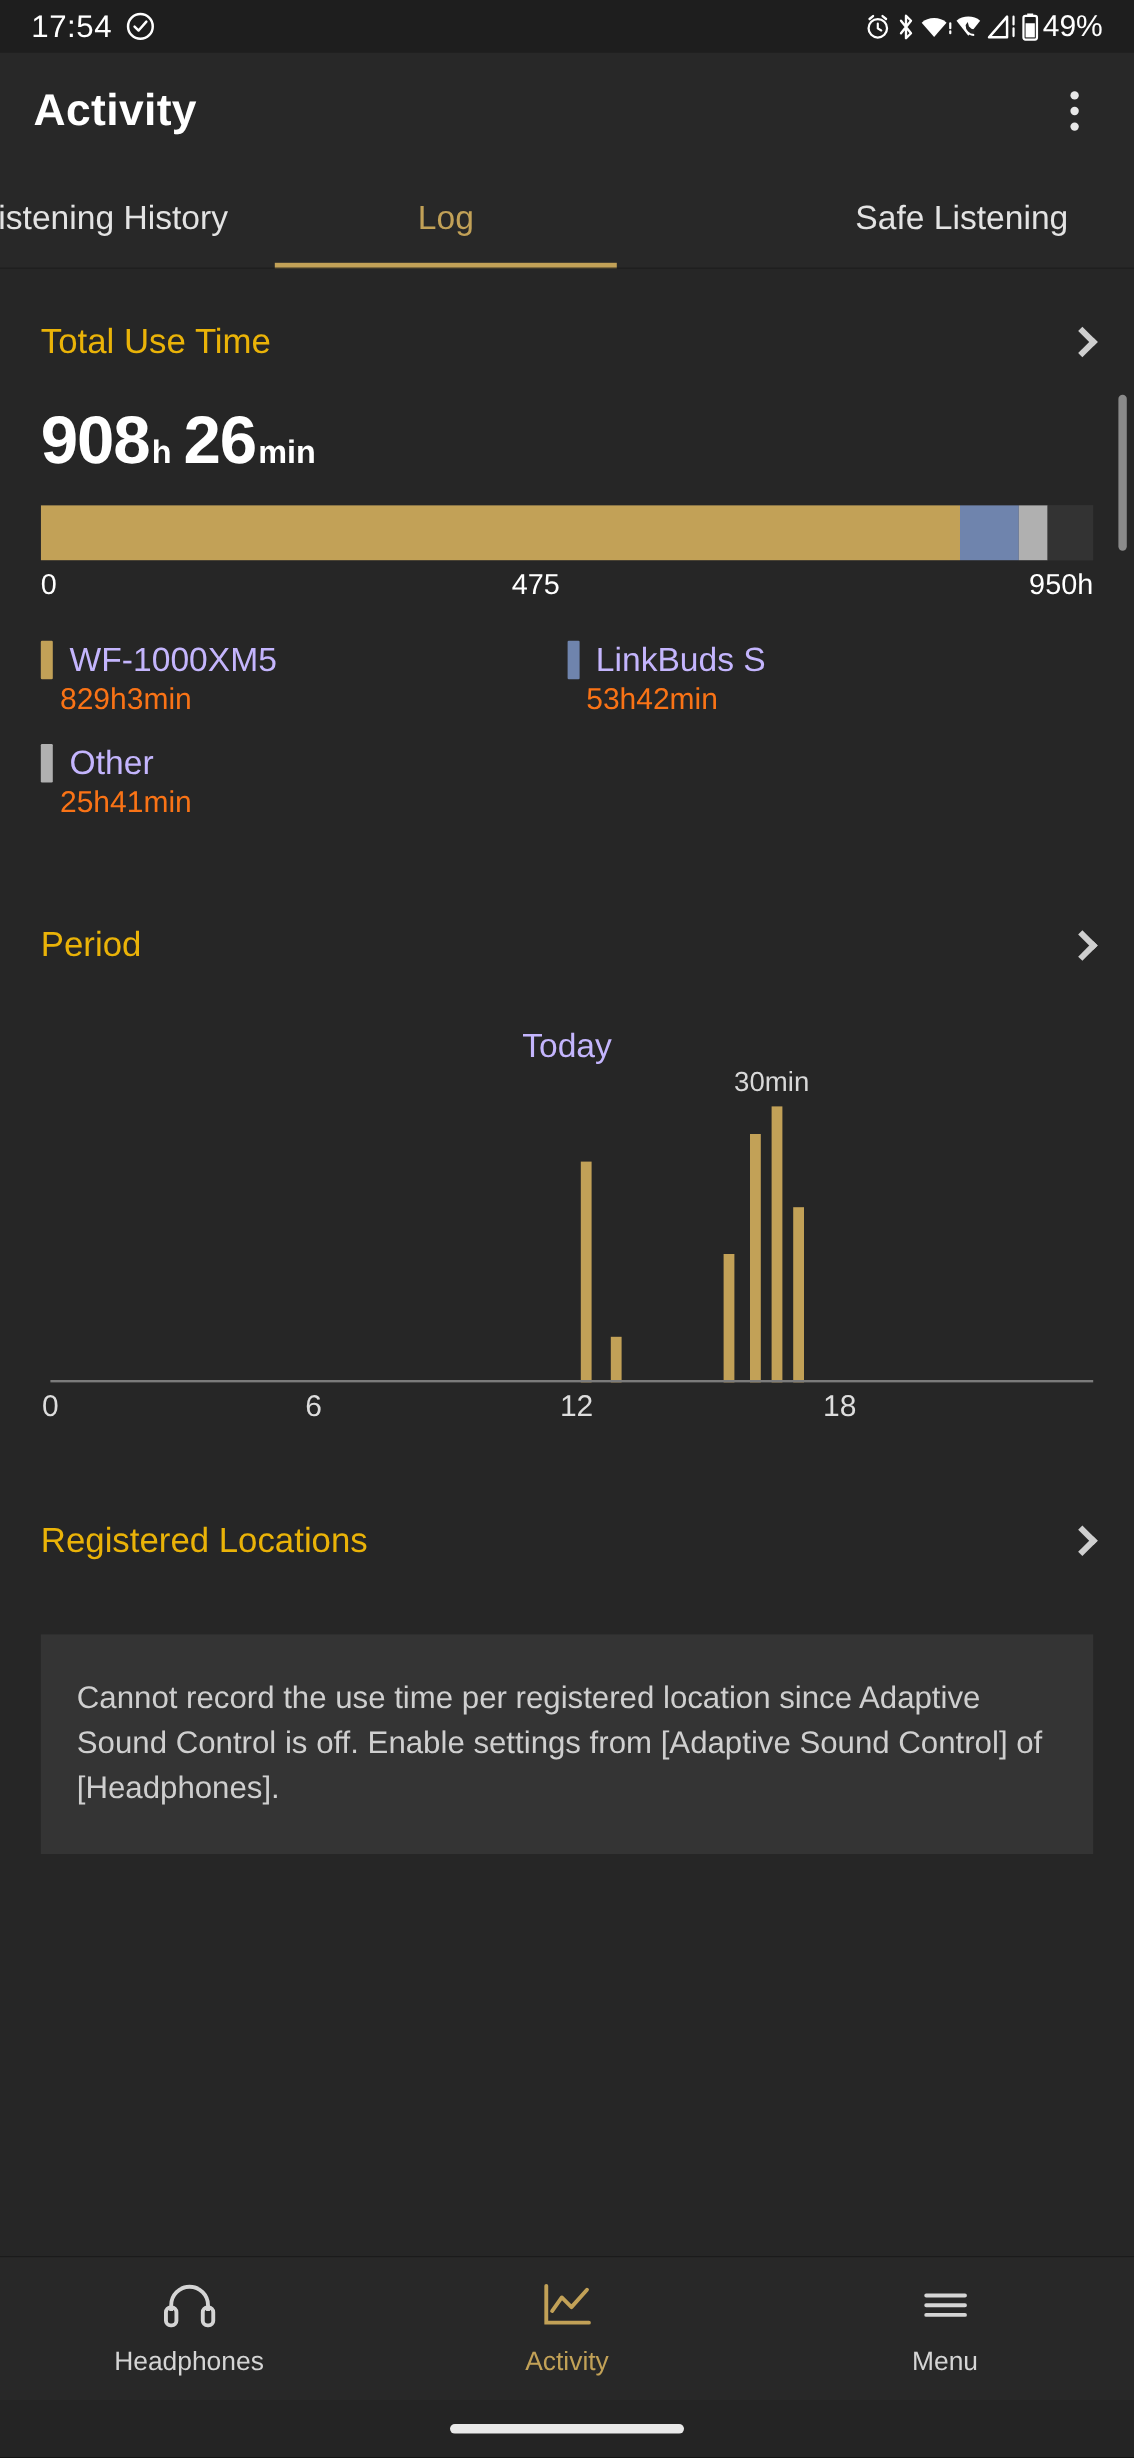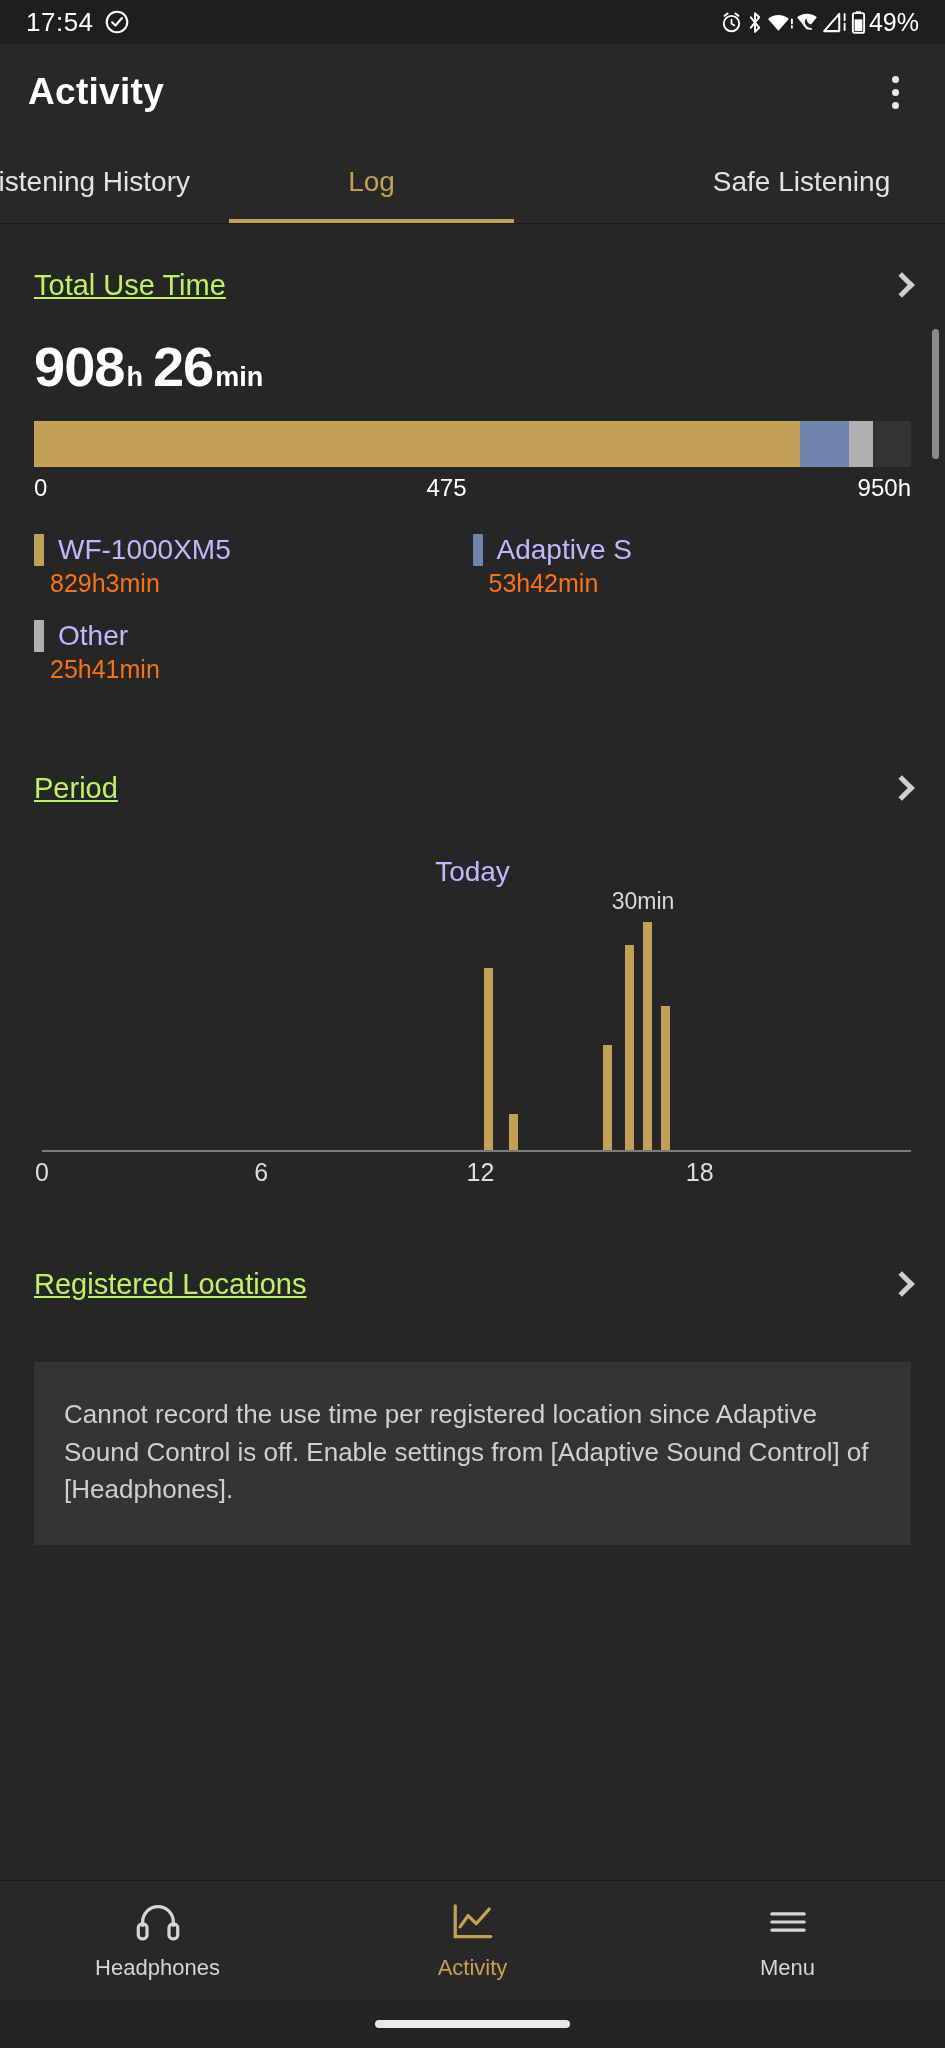--- a/index.html
+++ b/index.html
@@ -83,21 +83,21 @@
     width:7px; height:130px; border-radius:4px;
     background:#8a8a8a;
   }
 
   .row-header {
     display:flex; align-items:center;
     padding:0 34px;
     height:84px;
     cursor:pointer;
   }
-  .row-header .lbl { color:#bef264; font-size:29px;text-decoration:underline; }
+  .row-header .lbl { color:#eab308; font-size:29px; }
   .chev {
     margin-left:auto;
     width:18px; height:18px;
     border-top:5px solid #cfcfcf; border-right:5px solid #cfcfcf;
     transform:rotate(45deg);
   }
 
   
   .total-block { padding:0 34px; }
   .total-value {
@@ -312,21 +312,21 @@
         <div class="legend-item">
           <div class="li-top">
             <span class="li-swatch" style="background:#c2a157;"></span>
             <span class="li-name">WF-1000XM5</span>
           </div>
           <div class="li-val">829h3min</div>
         </div>
         <div class="legend-item">
           <div class="li-top">
             <span class="li-swatch" style="background:#6f84ad;"></span>
-            <span class="li-name">Adaptive S</span>
+            <span class="li-name">LinkBuds S</span>
           </div>
           <div class="li-val">53h42min</div>
         </div>
         <div class="legend-item">
           <div class="li-top">
             <span class="li-swatch" style="background:#b0b0b0;"></span>
             <span class="li-name">Other</span>
           </div>
           <div class="li-val">25h41min</div>
         </div>

